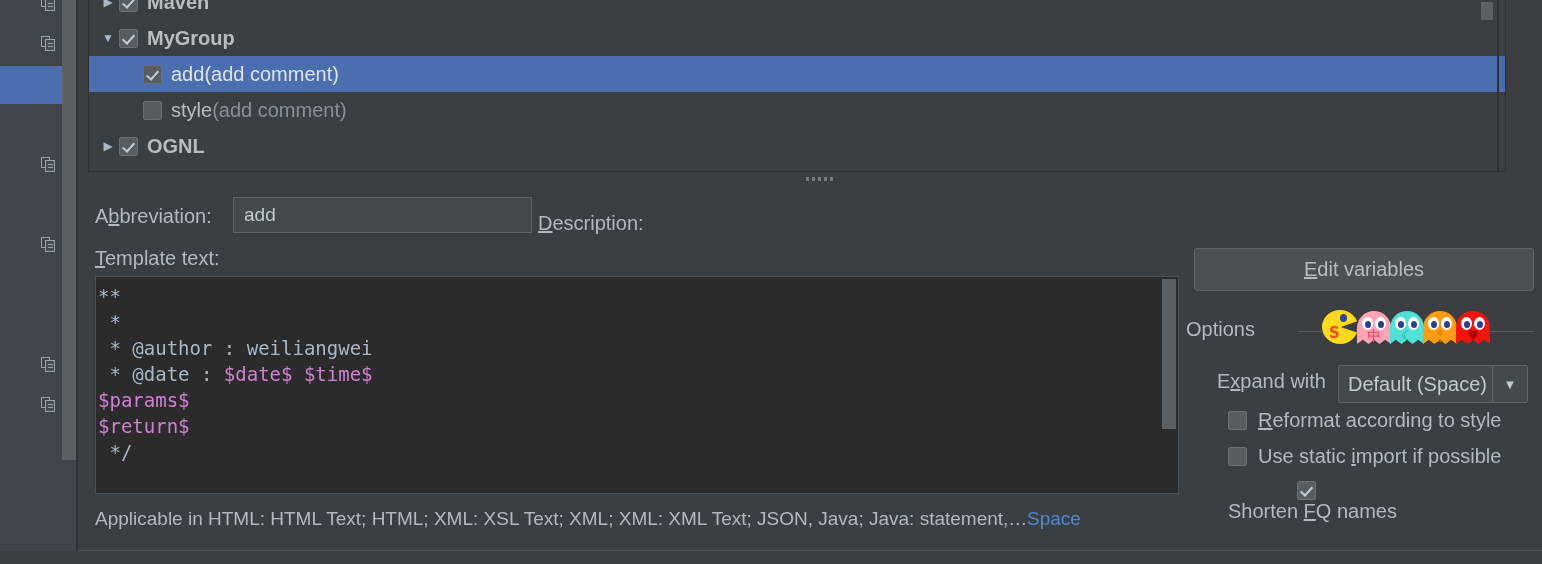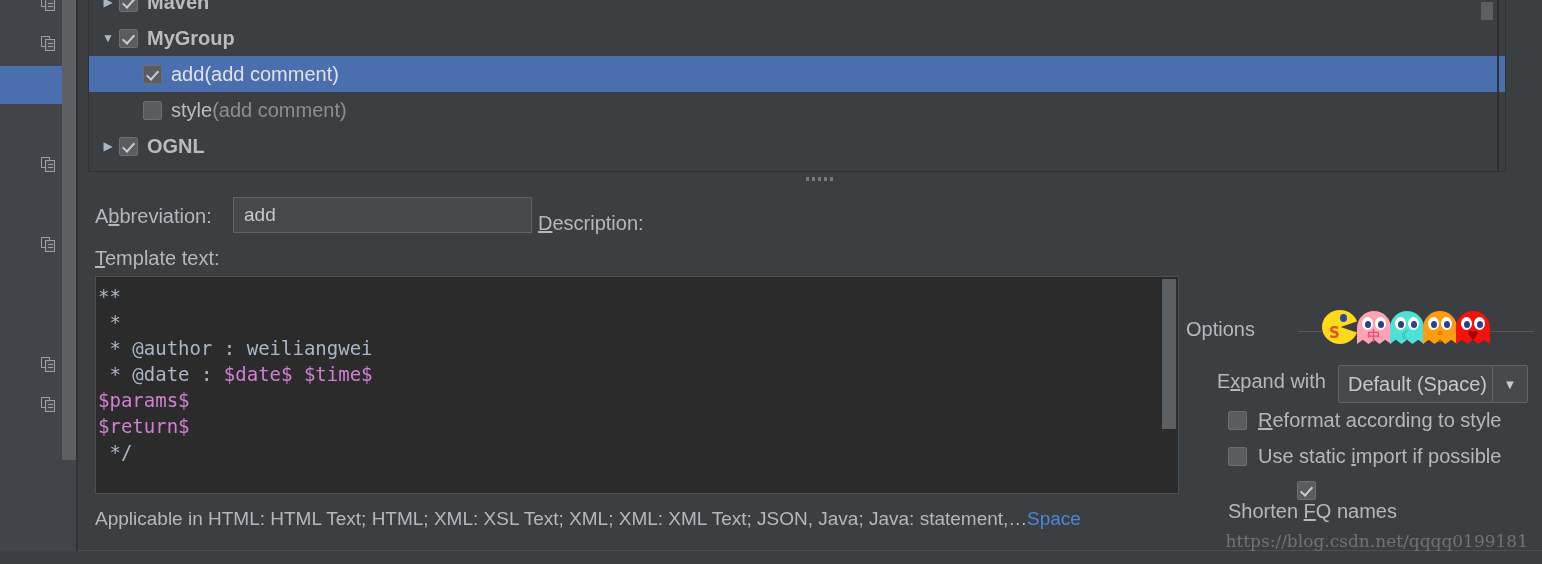--- a/index.html
+++ b/index.html
@@ -345,20 +345,23 @@
  *
  * @author : weiliangwei
  * @date : <span class="var">$date$ $time$</span>
 <span class="var">$params$</span>
 <span class="var">$return$</span>
  */
 </pre>
     <div class="ed-thumb"></div>
   </div>
 
+  <div class="btn" style="left:1194px;top:248px;width:340px;height:43px">
+    <span><u>E</u><span>dit variables</span></span>
+  </div>
 
   <div class="lbl" style="left:1186px;top:318px">Options</div>
   <div class="opt-line" style="left:1298px;top:331px;width:236px"></div>
 
   <div class="pac-wrap" style="left:1322px;top:310px" id="pac-wrap">
     <div class="pacman">
       <span class="body"></span>
         <span class="eye"></span>
       <span class="mark">S</span>
     </div>
@@ -424,14 +427,13 @@
         <span class="cb checked"></span>
         <span>Shorten <u>F</u>Q names</span>
       </div>
     </div>
 
   <div class="applicable">Applicable in HTML: HTML Text; HTML; XML: XSL Text; XML; XML: XML Text; JSON, Java; Java: statement,…</div>
   <div class="change-link" id="change-link" style="left: 1027px;">Space</div>
 
   <div class="bottom-rule"></div>
   <div class="bottom-band"></div>
-  <div class="watermark">https://blog.csdn.net/qqqq0199181</div>
 </div>
 
 </body></html>

